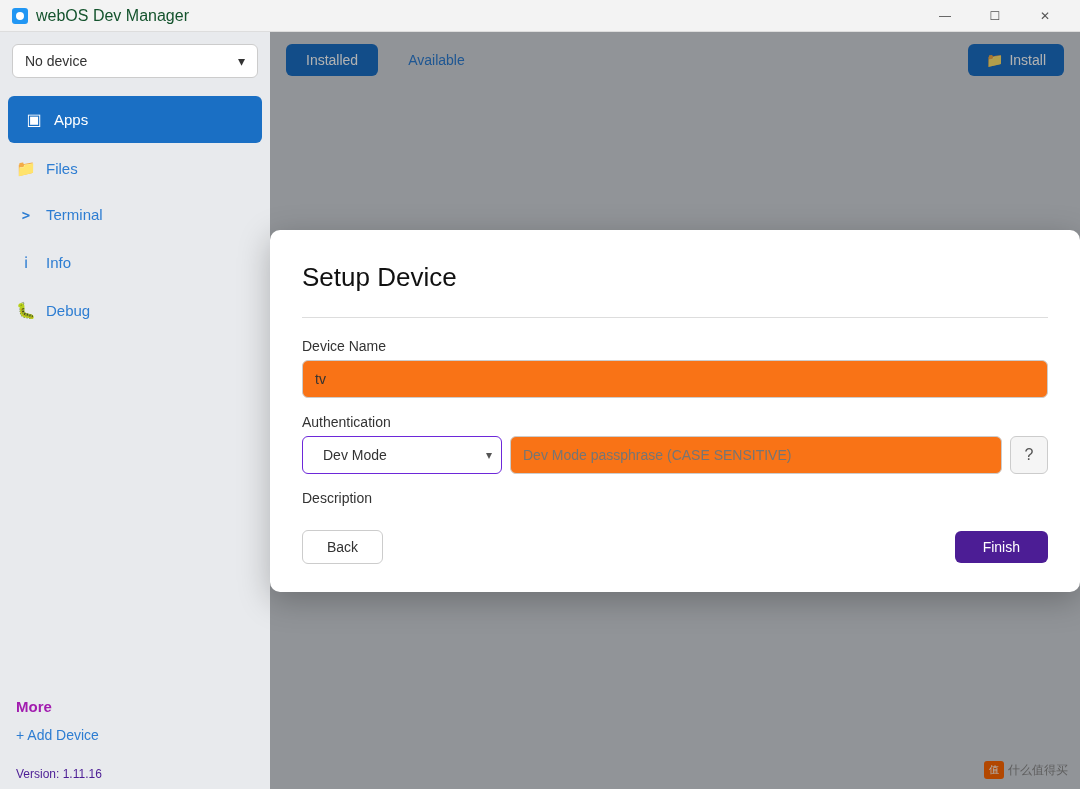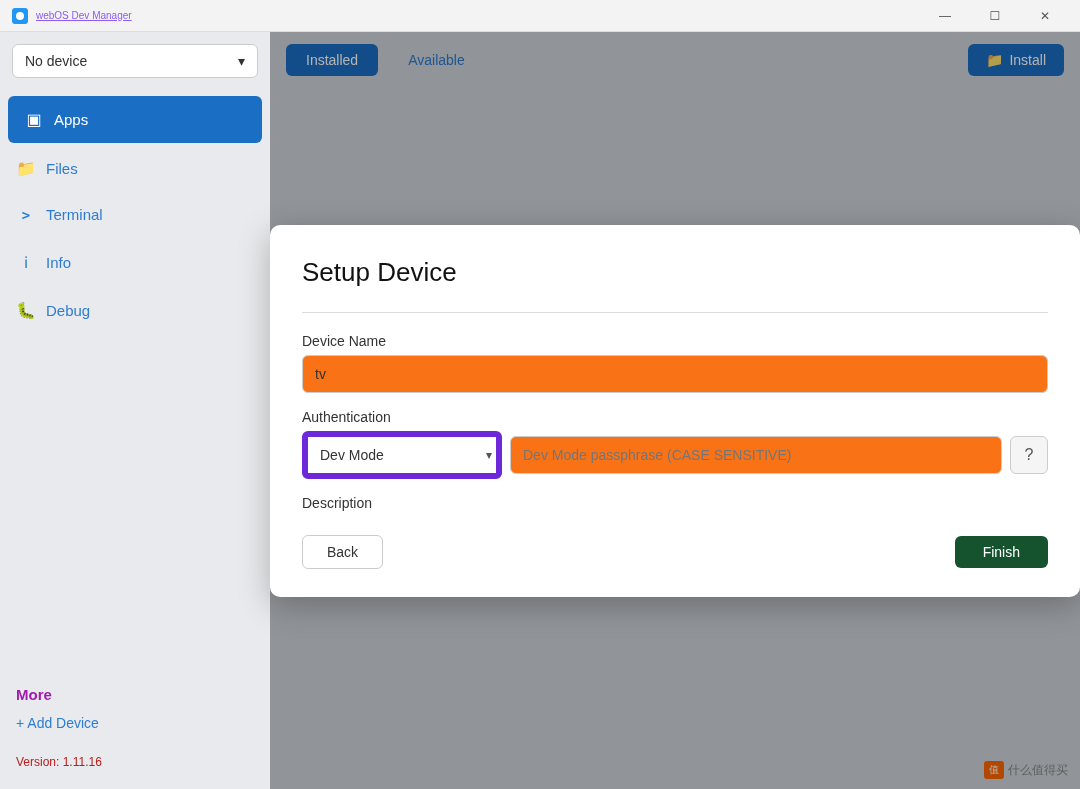--- a/index.html
+++ b/index.html
@@ -28,23 +28,22 @@
       gap: 8px;
     }
     .title-bar-icon {
       width: 16px;
       height: 16px;
       background: #2196F3;
       border-radius: 3px;
       display: flex; align-items: center; justify-content: center;
     }
     .title-bar-text {
-      font-size: 10px;
-      color: #8b5cf6;
-      text-decoration: underline;
+      font-size: 16px;
+      color: #14532d;
     }
     .title-bar-controls {
       display: flex;
       gap: 4px;
     }
     .title-bar-btn {
       width: 46px;
       height: 32px;
       display: flex;
       align-items: center;
@@ -122,23 +121,23 @@
     .add-device {
       padding: 8px 16px 16px;
       color: #2d7dd2;
       font-size: 14px;
       cursor: pointer;
       display: flex;
       align-items: center;
       gap: 4px;
     }
     .sidebar-version {
-      padding: 8px 16px 20px;
+      padding: 8px 16px 8px;
       font-size: 12px;
-      color: #b91c1c;
+      color: #4c1d95;
     }
 
     
     .main-content {
       flex: 1;
       background: #d0d4da;
       position: relative;
     }
 
     .top-bar {
@@ -266,23 +265,23 @@
       align-items: center;
       gap: 8px;
     }
     .auth-select-wrapper {
       position: relative;
       width: 200px;
       flex-shrink: 0;
     }
     .auth-select {
       width: 100%;
-      border: 6px solid #6d28d9;
-      border-radius: 6px;
-      padding: 10px 12px;
+      border: 1px solid #6d28d9;
+      border-radius: 6px;
+      padding: 10px 20px;
       font-size: 14px;
       background: white;
       appearance: none;
       cursor: pointer;
       outline: none;
       color: #333;
     }
     .auth-select-arrow {
       position: absolute;
       right: 10px;
@@ -337,21 +336,21 @@
       border-radius: 6px;
       background: white;
       font-size: 14px;
       cursor: pointer;
       color: #333;
     }
     .btn-finish {
       padding: 8px 28px;
       border: none;
       border-radius: 6px;
-      background: #14532d;
+      background: #4c1d95;
       color: white;
       font-size: 14px;
       cursor: pointer;
       font-weight: 500;
     }
 
     
     .watermark {
       position: absolute;
       bottom: 10px;

